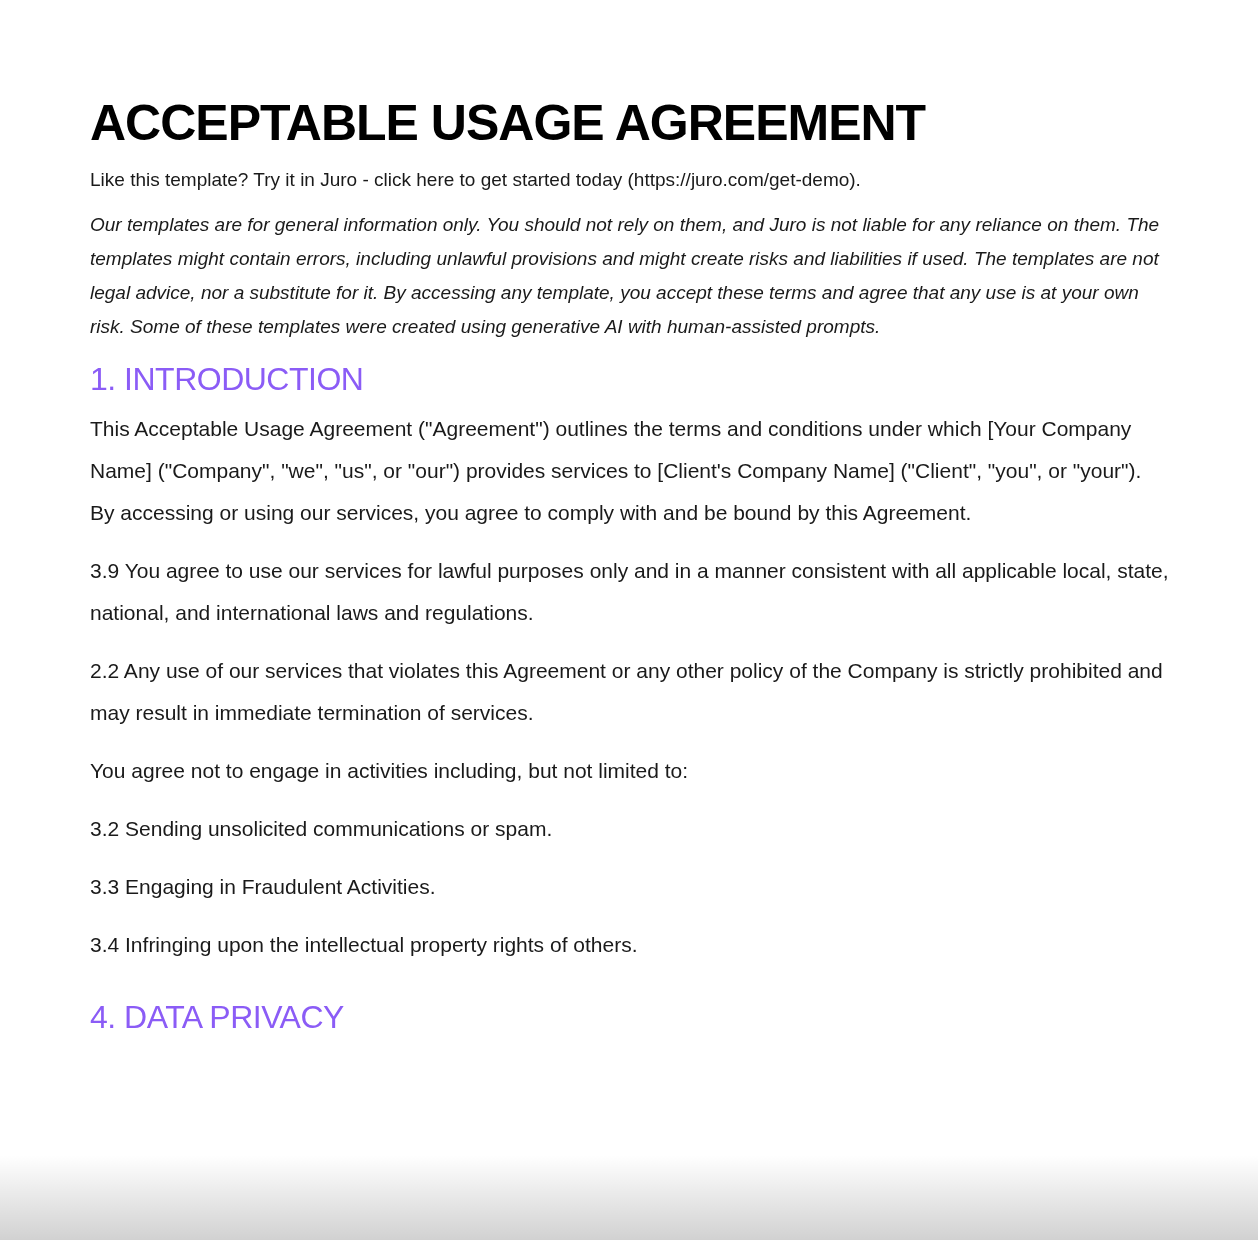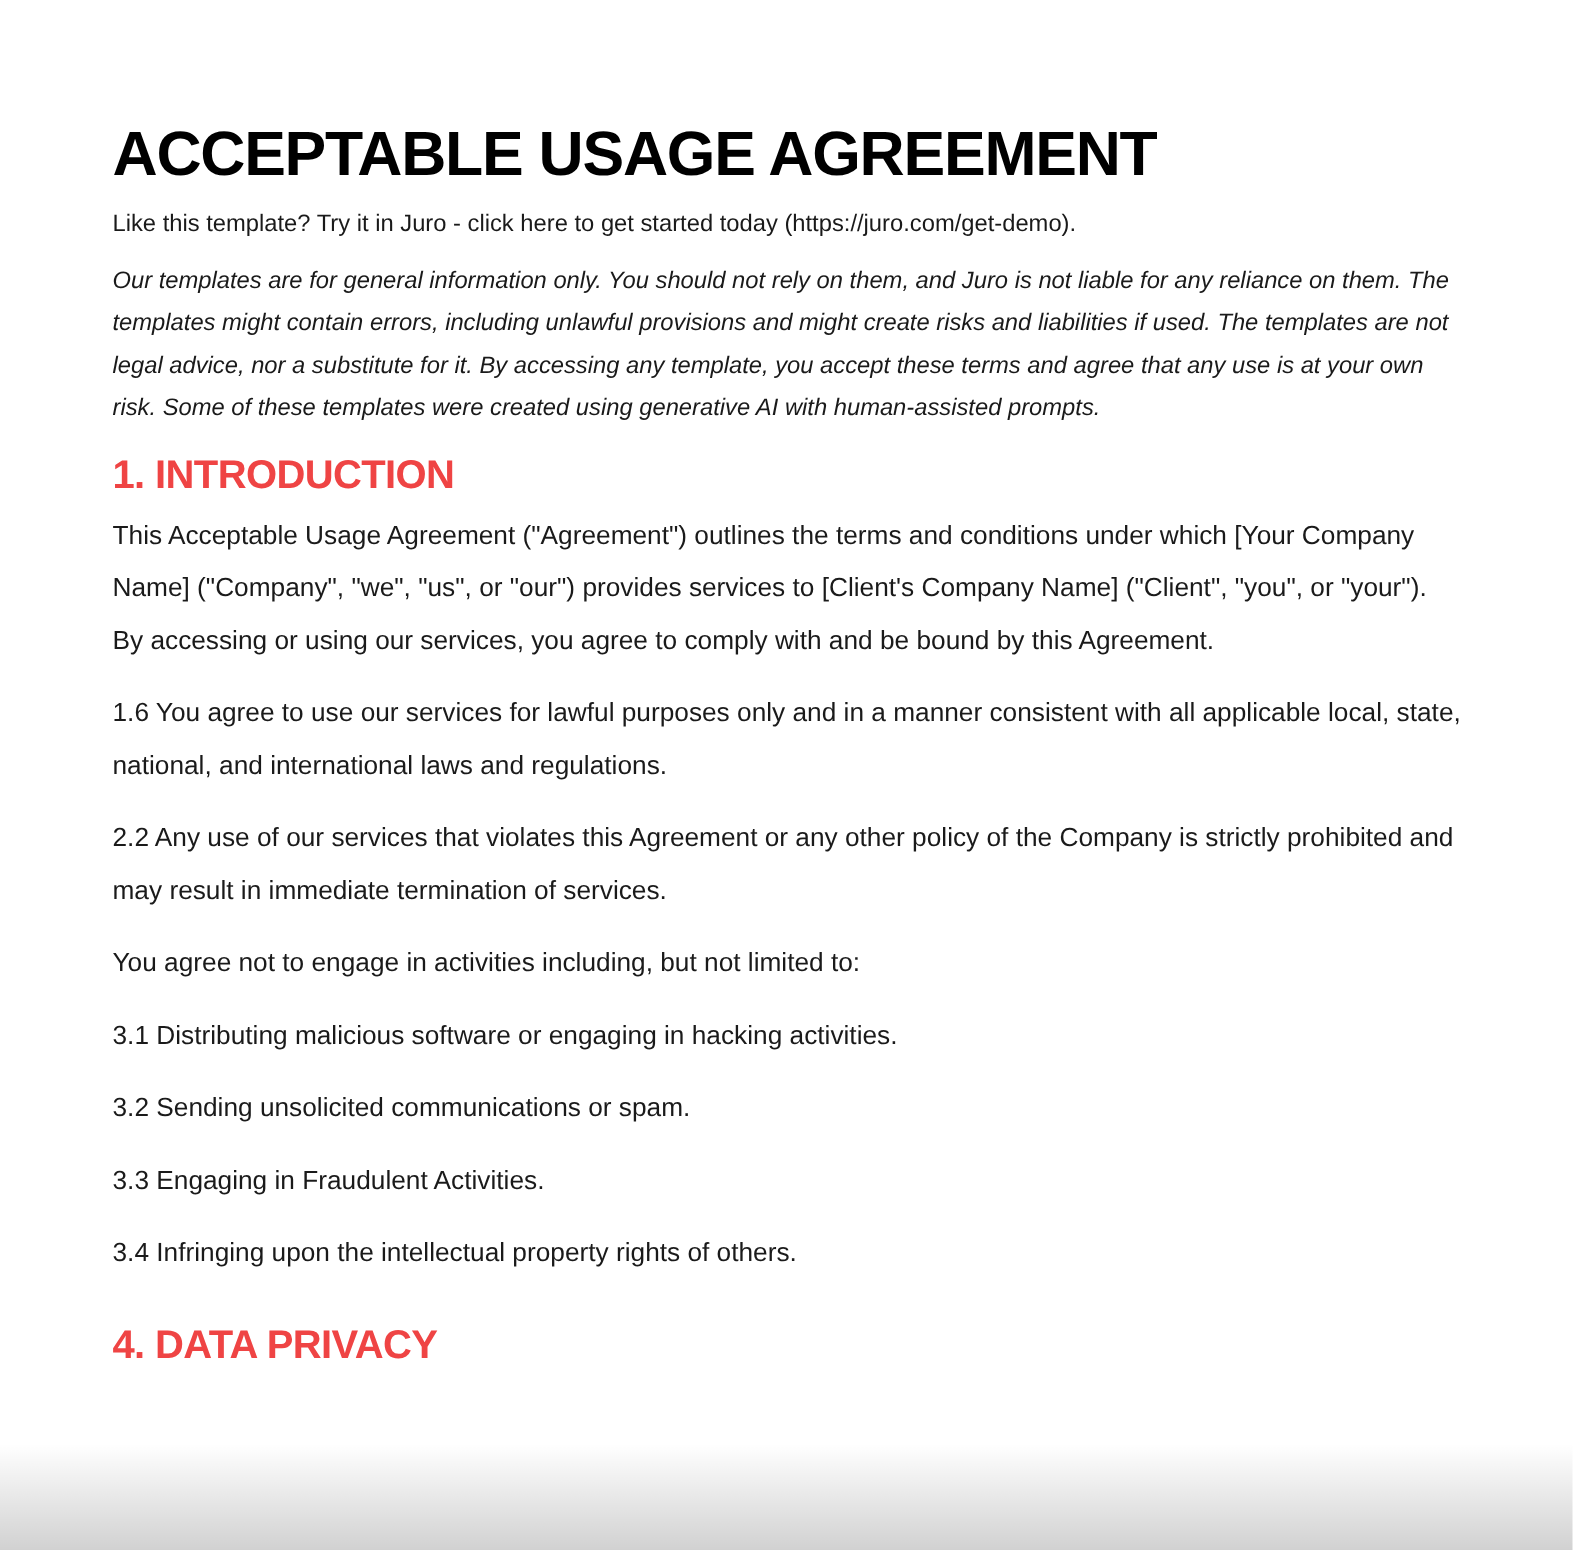--- a/index.html
+++ b/index.html
@@ -46,23 +46,23 @@
     margin: 13px 0 0 0;
     font-size: 19px;
     line-height: 34px;
     font-style: italic;
     color: #1a1a1a;
   }
   h2.section-heading {
     margin: 16px 0 10px 0;
     font-size: 32px;
     line-height: 1.2;
-    font-weight: 700;
+    font-weight: 400;
     letter-spacing: -0.5px;
-    color: #ef4444;
+    color: #8b5cf6;
   }
   p.body-para {
     margin: 0 0 16px 0;
     font-size: 21px;
     line-height: 42px;
     color: #1a1a1a;
   }
   .page-fade {
     position: absolute;
     z-index: 2;
@@ -82,25 +82,24 @@
 
     <h1 class="doc-title">ACCEPTABLE USAGE AGREEMENT</h1>
 
     <p class="tagline">Like this template? Try it in Juro - click here to get started today (https://juro.com/get-demo).</p>
 
     <p class="disclaimer">Our templates are for general information only. You should not rely on them, and Juro is not liable for any reliance on them. The templates might contain errors, including unlawful provisions and might create risks and liabilities if used. The templates are not legal advice, nor a substitute for it. By accessing any template, you accept these terms and agree that any use is at your own risk. Some of these templates were created using generative AI with human-assisted prompts.</p>
 
     <h2 class="section-heading">1. INTRODUCTION</h2>
     <p class="body-para">This Acceptable Usage Agreement ("Agreement") outlines the terms and conditions under which [Your Company Name] ("Company", "we", "us", or "our") provides services to [Client's Company Name] ("Client", "you", or "your"). By accessing or using our services, you agree to comply with and be bound by this Agreement.</p>
 
-    <p class="body-para">1.6 You agree to use our services for lawful purposes only and in a manner consistent with all applicable local, state, national, and international laws and regulations.</p>
+    <p class="body-para">3.9 You agree to use our services for lawful purposes only and in a manner consistent with all applicable local, state, national, and international laws and regulations.</p>
     <p class="body-para">2.2 Any use of our services that violates this Agreement or any other policy of the Company is strictly prohibited and may result in immediate termination of services.</p>
 
     <p class="body-para">You agree not to engage in activities including, but not limited to:</p>
-    <p class="body-para">3.1 Distributing malicious software or engaging in hacking activities.</p>
     <p class="body-para">3.2 Sending unsolicited communications or spam.</p>
     <p class="body-para">3.3 Engaging in Fraudulent Activities.</p>
     <p class="body-para">3.4 Infringing upon the intellectual property rights of others.</p>
 
     <h2 class="section-heading">4. DATA PRIVACY</h2>
 
   </div>
 
   <div class="page-fade"></div>
 </div>

